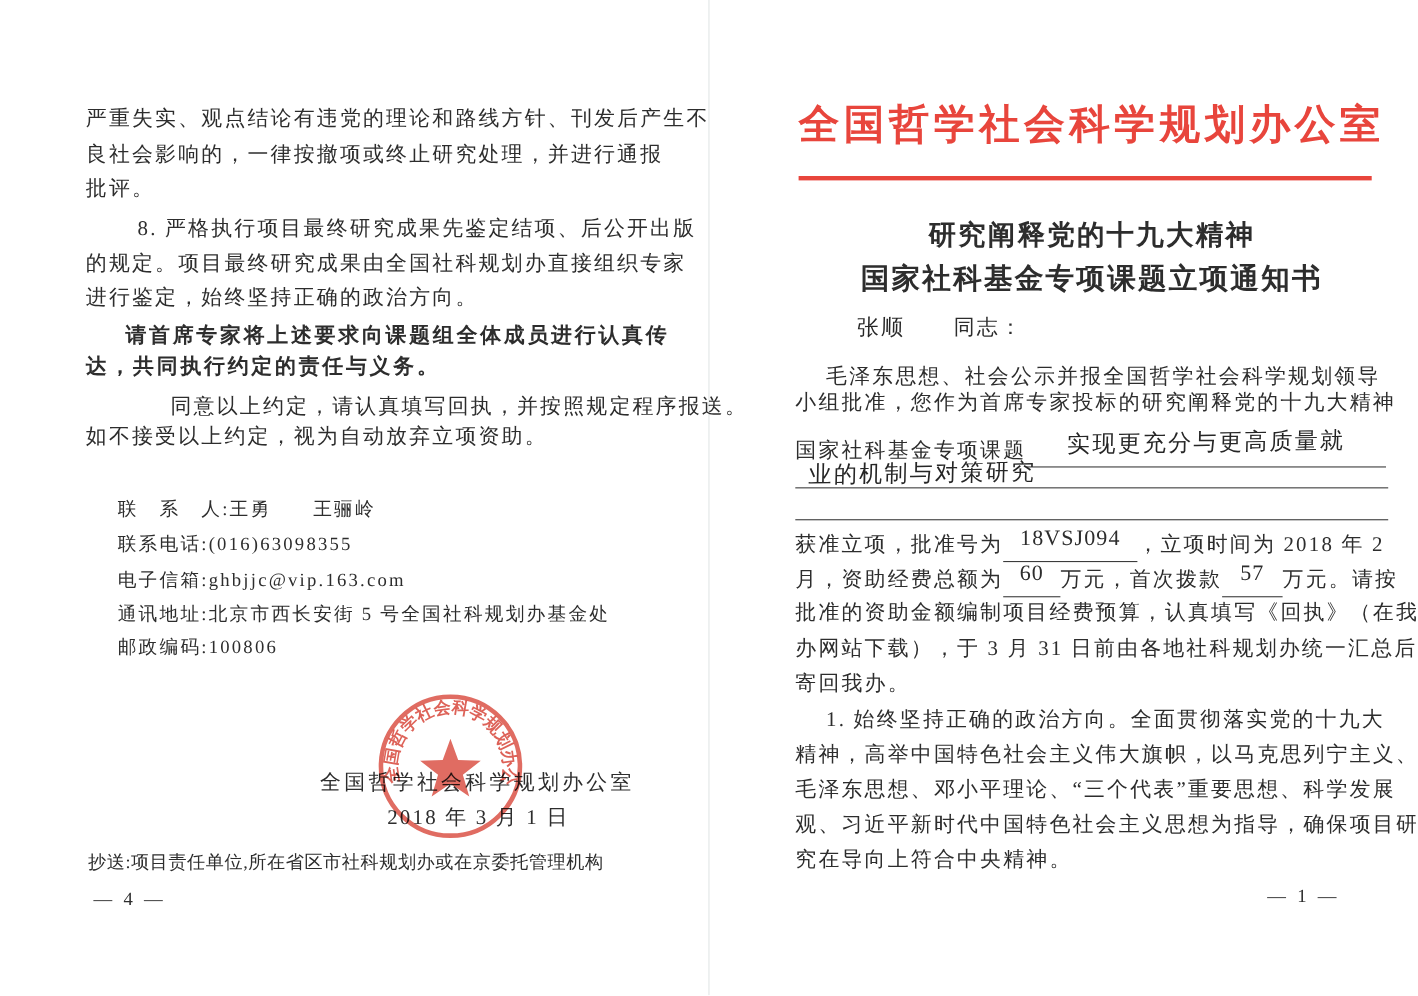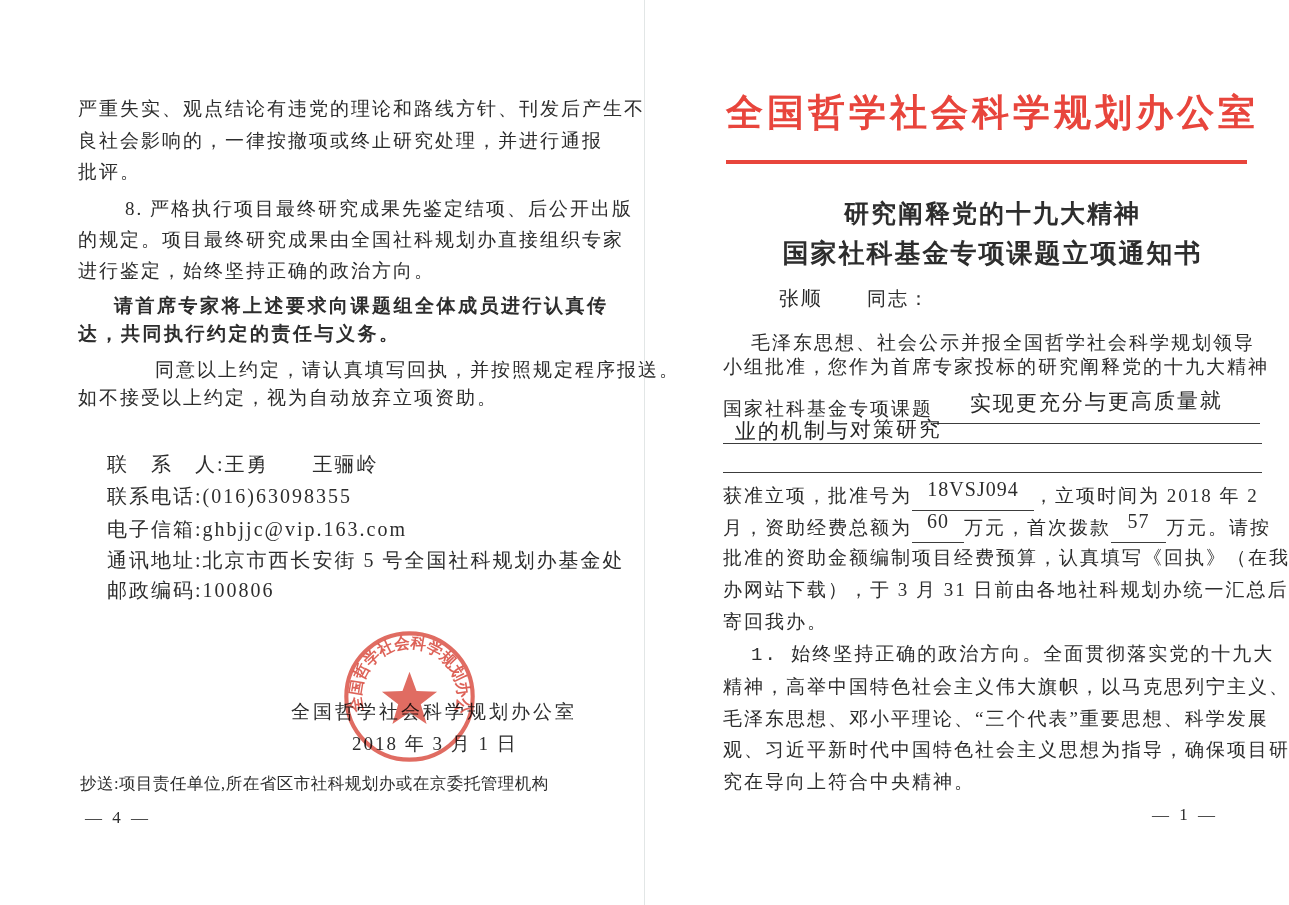--- a/index.html
+++ b/index.html
@@ -7,21 +7,21 @@
   .scan {
     position:relative; width:1289px; height:905px; background:#ffffff;
     font-family:"Liberation Serif", serif; color:#2d2d2d; overflow:hidden;
   }
   .seam { position:absolute; left:644px; top:0; width:1px; height:905px; background:#e2e6e6; }
   .line {
     position:absolute; font-size:19px; letter-spacing:2px; line-height:30px;
     white-space:nowrap; color:#2d2d2d;
   }
   .boldhei { font-family:"Liberation Sans", sans-serif; font-weight:700; letter-spacing:2.5px; }
-  .contact { position:absolute; left:107px; font-size:20px; letter-spacing:2px; white-space:nowrap; }
+  .contact { position:absolute; left:107px; font-size:17px; letter-spacing:2px; white-space:nowrap; }
   .cc { font-size:16.5px; letter-spacing:0.5px;text-align:right; }
   .pagenum { font-size:17px; letter-spacing:3px; }
   .red-header {
     position:absolute; left:723px; top:88px; width:539px; text-align:center;
     font-size:37px; font-weight:700; letter-spacing:4px; white-space:nowrap;
   }
   .red-rule { position:absolute; left:726px; top:160px; width:521px; height:3.5px; }
   .doc-title { position:absolute; left:723px; width:539px; text-align:center; font-weight:700; white-space:nowrap; }
   .t1 { top:197px; font-size:25px; letter-spacing:2px; }
   .t2 { top:236px; font-size:26px; letter-spacing:2px; }
@@ -106,21 +106,21 @@
     </div>
 
     <div class="line" style="left:723px; top:511px;">
       <span>月，资助经费总额为</span><span class="blank" style="width:52px;"><span class="fillv">60</span></span><span>万元，首次拨款</span><span class="blank" style="width:55px;"><span class="fillv">57</span></span><span>万元。请按</span>
     </div>
 
     <div class="line" style="left:723px; top:543px;">批准的资助金额编制项目经费预算，认真填写《回执》（在我</div>
     <div class="line" style="left:723px; top:575px;font-family:Liberation Serif, serif;">办网站下载），于 3 月 31 日前由各地社科规划办统一汇总后</div>
     <div class="line" style="left:723px; top:607px;">寄回我办。</div>
 
-    <div class="line" style="left:723px; top:640px; text-indent:28px;font-family:Liberation Mono, monospace;">1. 始终坚持正确的政治方向。全面贯彻落实党的十九大</div>
+    <div class="line" style="left:723px; top:640px; text-indent:28px;">1. 始终坚持正确的政治方向。全面贯彻落实党的十九大</div>
     <div class="line" style="left:723px; top:672px;">精神，高举中国特色社会主义伟大旗帜，以马克思列宁主义、</div>
     <div class="line" style="left:723px; top:704px;">毛泽东思想、邓小平理论、“三个代表”重要思想、科学发展</div>
     <div class="line" style="left:723px; top:735px;">观、习近平新时代中国特色社会主义思想为指导，确保项目研</div>
     <div class="line" style="left:723px; top:767px;">究在导向上符合中央精神。</div>
 
     <div class="line pagenum" style="left:1152px; top:800px;">— 1 —</div>
   </div>
 
 </div>
 

